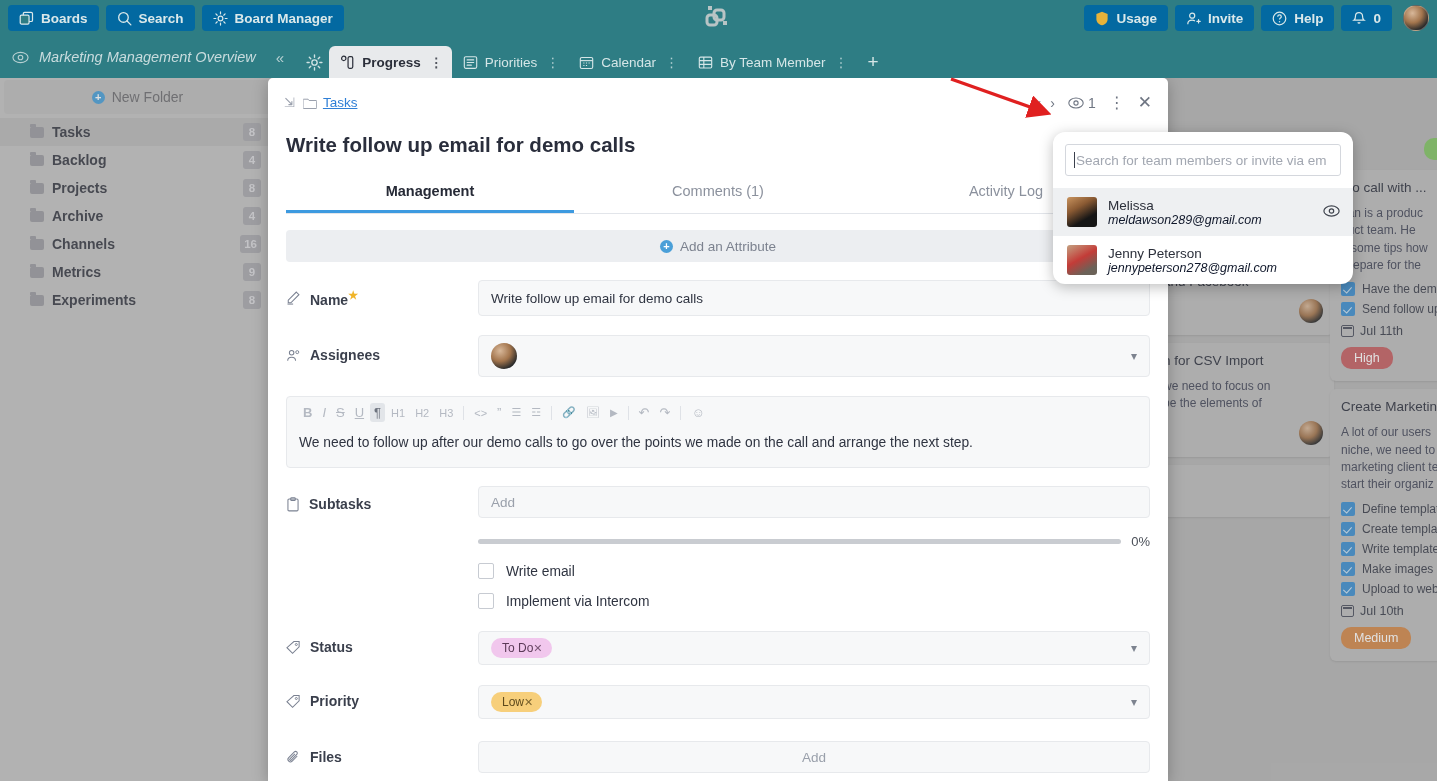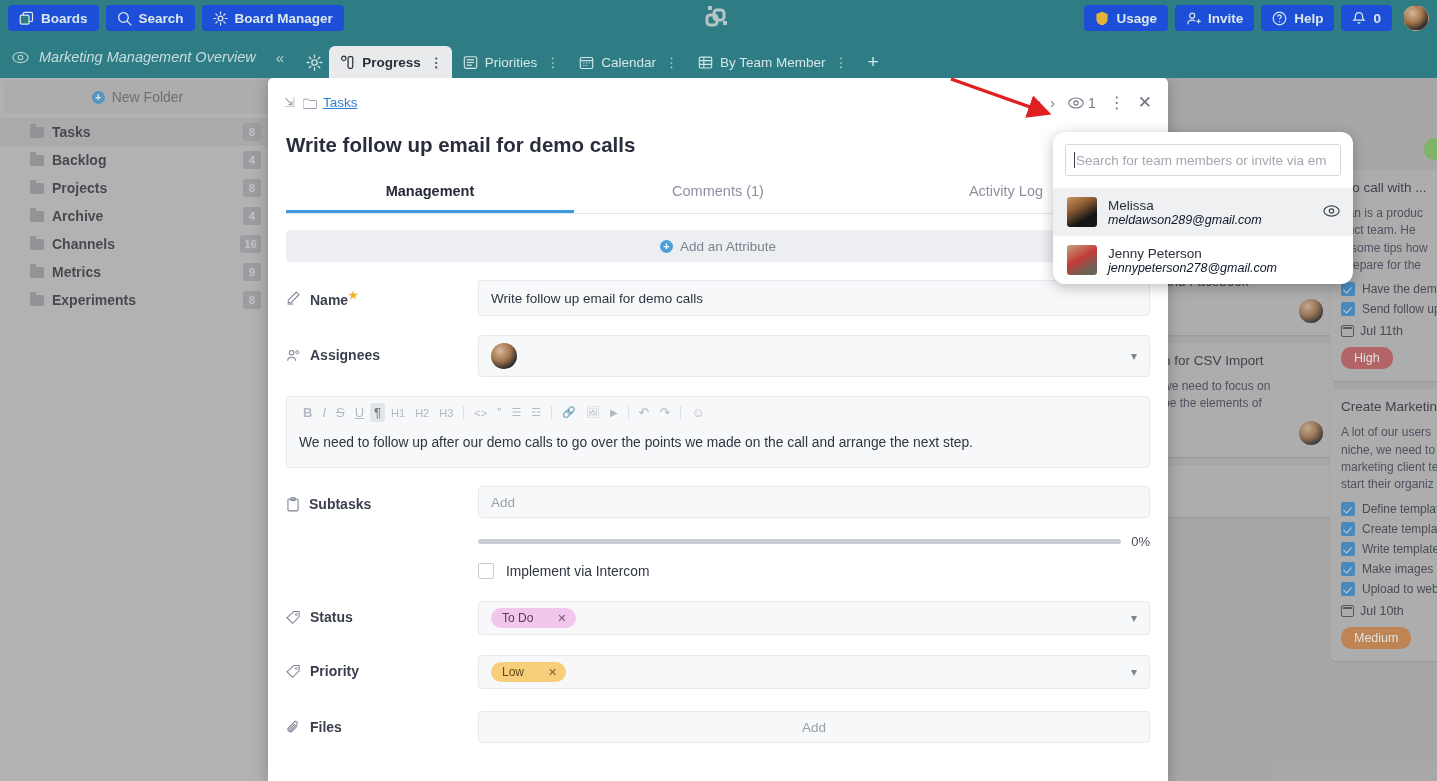--- a/index.html
+++ b/index.html
@@ -11,21 +11,21 @@
   }
 
   
   #topbar {
     position: absolute; top: 0; left: 0; width: 1437px; height: 36px;
     background: #2e7d84; display: flex; align-items: center; padding: 0 8px;
   }
   .tb-btn {
     display: flex; align-items: center; gap: 7px;
     height: 26px; padding: 0 11px; border-radius: 4px;
-    background: #1d4ed8; color: #dbe9ea; font-size: 13.5px; font-weight: bold;
+    background: #0369a1; color: #dbe9ea; font-size: 13.5px; font-weight: bold;
     margin-right: 7px; cursor: pointer; white-space: nowrap;
   }
   .tb-btn svg { display: block; }
   #topbar-spacer { flex: 1; }
   #logo-wrap { position: absolute; left: 50%; transform: translateX(-50%); top: 5px; }
   #avatar-top {
     width: 26px; height: 26px; border-radius: 50%; margin-left: 4px;
     background: radial-gradient(circle at 35% 30%, #d8b89a 0%, #a3754d 42%, #2b2b2b 75%);
     border: 1px solid rgba(255,255,255,.25); cursor: pointer; flex: none;
   }
@@ -146,21 +146,21 @@
     color: #b4b9c2; font-size: 13px; flex-wrap: nowrap; }
   #desc-toolbar .tbi { padding: 2px 4px; border-radius: 3px; cursor: pointer; white-space: nowrap; }
   #desc-toolbar .tbi.on { background: #e2e5e9; color: #6d737e; }
   #desc-toolbar .sep { width: 1px; height: 14px; background: #dfe2e7; margin: 0 4px; }
   #desc-text { padding: 6px 12px 14px; font-size: 13.8px; line-height: 1.55; color: #2f3441; }
   .prog-wrap { display: flex; align-items: center; gap: 10px; margin-top: 16px; }
   .prog-bar { flex: 1; height: 5px; background: #c9ccd1; border-radius: 3px; }
   .prog-pct { font-size: 13px; color: #4b5059; }
   .sub-item { display: flex; align-items: center; gap: 12px; margin-top: 14px; font-size: 13.8px; color: #2f3441; }
   .chk-empty { width: 16px; height: 16px; border: 1.4px solid #c7cbd2; border-radius: 2px; background: #fff; flex: none; cursor: pointer; }
-  .tag { display: inline-flex; align-items: center; gap: 24px; border-radius: 11px;
+  .tag { display: inline-flex; align-items: center; gap: 0; border-radius: 11px;
     padding: 3px 9px 3px 11px; font-size: 12px; }
   .tag.todo { background: #f1c7ed; color: #5b3a57; }
   .tag.low { background: #f7cf7b; color: #5e4a1c; }
   .tag .x { cursor: pointer; font-size: 11px; opacity: .8; }
 
   
   #share-pop {
     position: absolute; left: 1053px; top: 132px; width: 300px;
     background: #fff; border-radius: 12px; box-shadow: 0 3px 14px rgba(0,0,0,.26); overflow: hidden;
   }
@@ -428,20 +428,24 @@
     <div class="field-ctl">
       <div class="input-box ph" style="min-height:32px">
         <span>Add</span>
       </div>
       <div class="prog-wrap">
         <div class="prog-bar"></div>
         <div class="prog-pct">0%</div>
       </div>
       <div class="sub-item">
         <span class="chk-empty"></span>
+        <span>Write email</span>
+      </div>
+      <div class="sub-item">
+        <span class="chk-empty"></span>
         <span>Implement via Intercom</span>
       </div>
     </div>
   </div>
 
   <div class="field" style="margin-top:22px">
     <div class="field-label" style="padding-top:8px">
       <svg class="lic" width="15" height="15" viewBox="0 0 16 16">
         <path d="M8.4 1.6H14v5.6l-7 7-6-6z" fill="none" stroke="#7a8191" stroke-width="1.1"></path>
         <circle cx="11" cy="4.8" r="1.1" fill="none" stroke="#7a8191" stroke-width="1"></circle>

